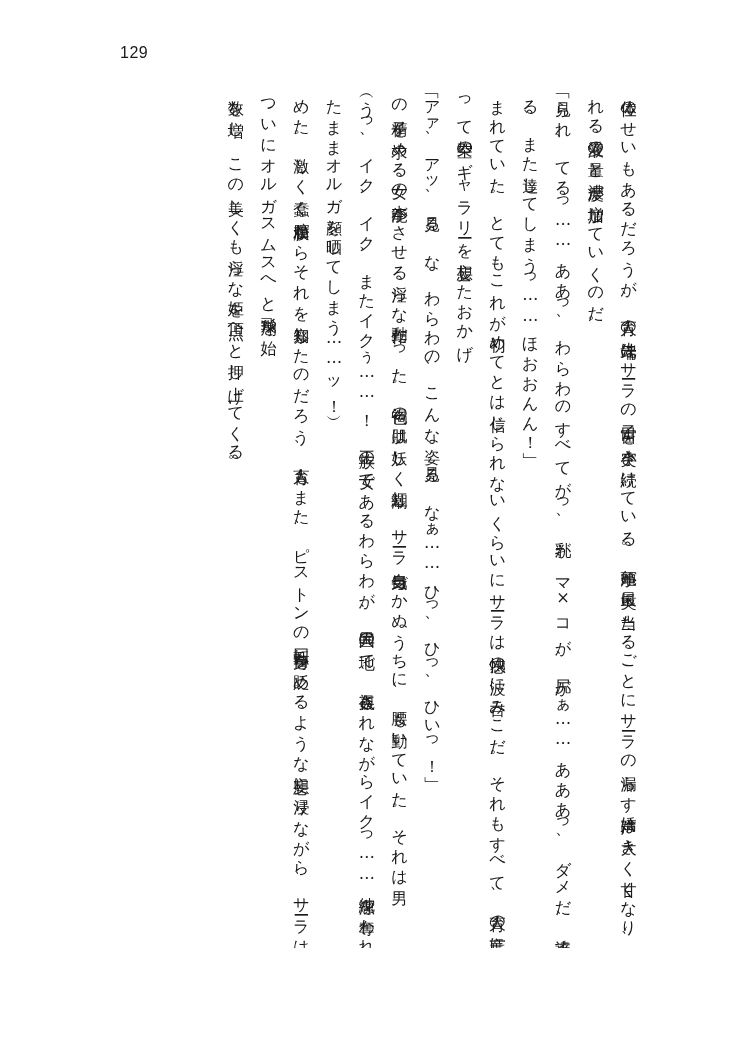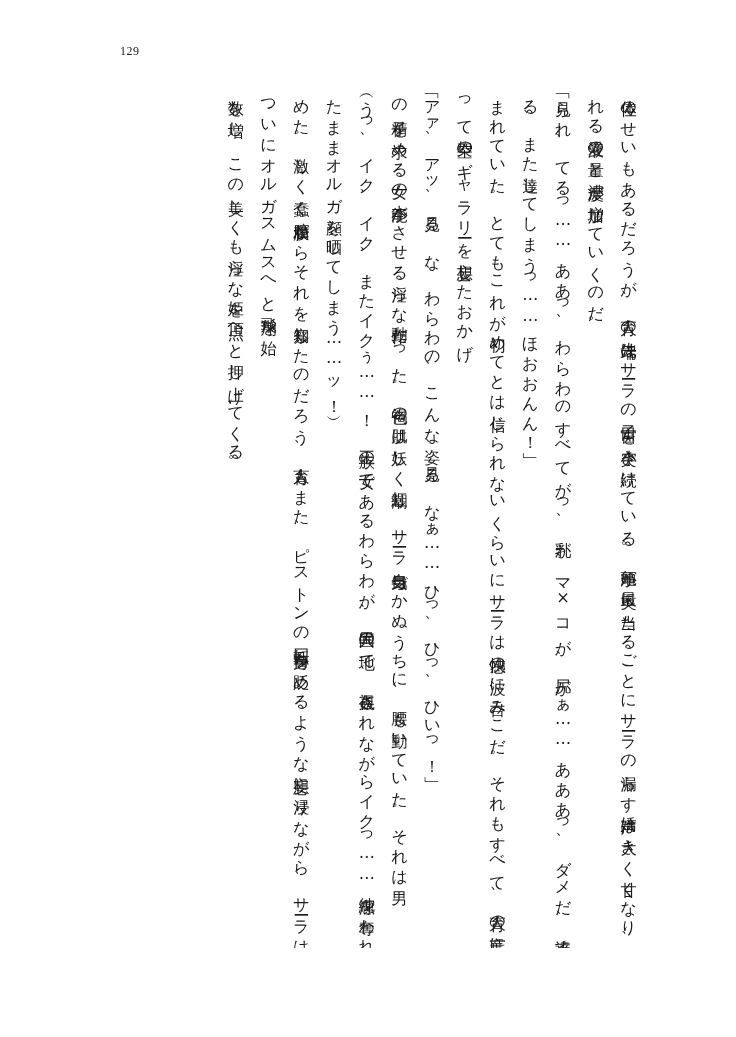--- a/index.html
+++ b/index.html
@@ -13,22 +13,22 @@
     height: 1037px;
     background: #ffffff;
     overflow: hidden;
     font-family: "DejaVu Serif", "Liberation Serif", serif;
     color: #1a1a1a;
   }
   .page-number {
     position: absolute;
     top: 44px;
     left: 120px;
-    font-size: 12px;
-    font-family: Liberation Serif, serif;
+    font-size: 16px;
+    font-family: Liberation Sans, sans-serif;
     color: #1a1a1a;
     letter-spacing: 0.5px;
   }
   .body-text {
     position: absolute;
     top: 88px;
     left: 96px;
     width: 548px;
     height: 860px;
     writing-mode: vertical-rl;

